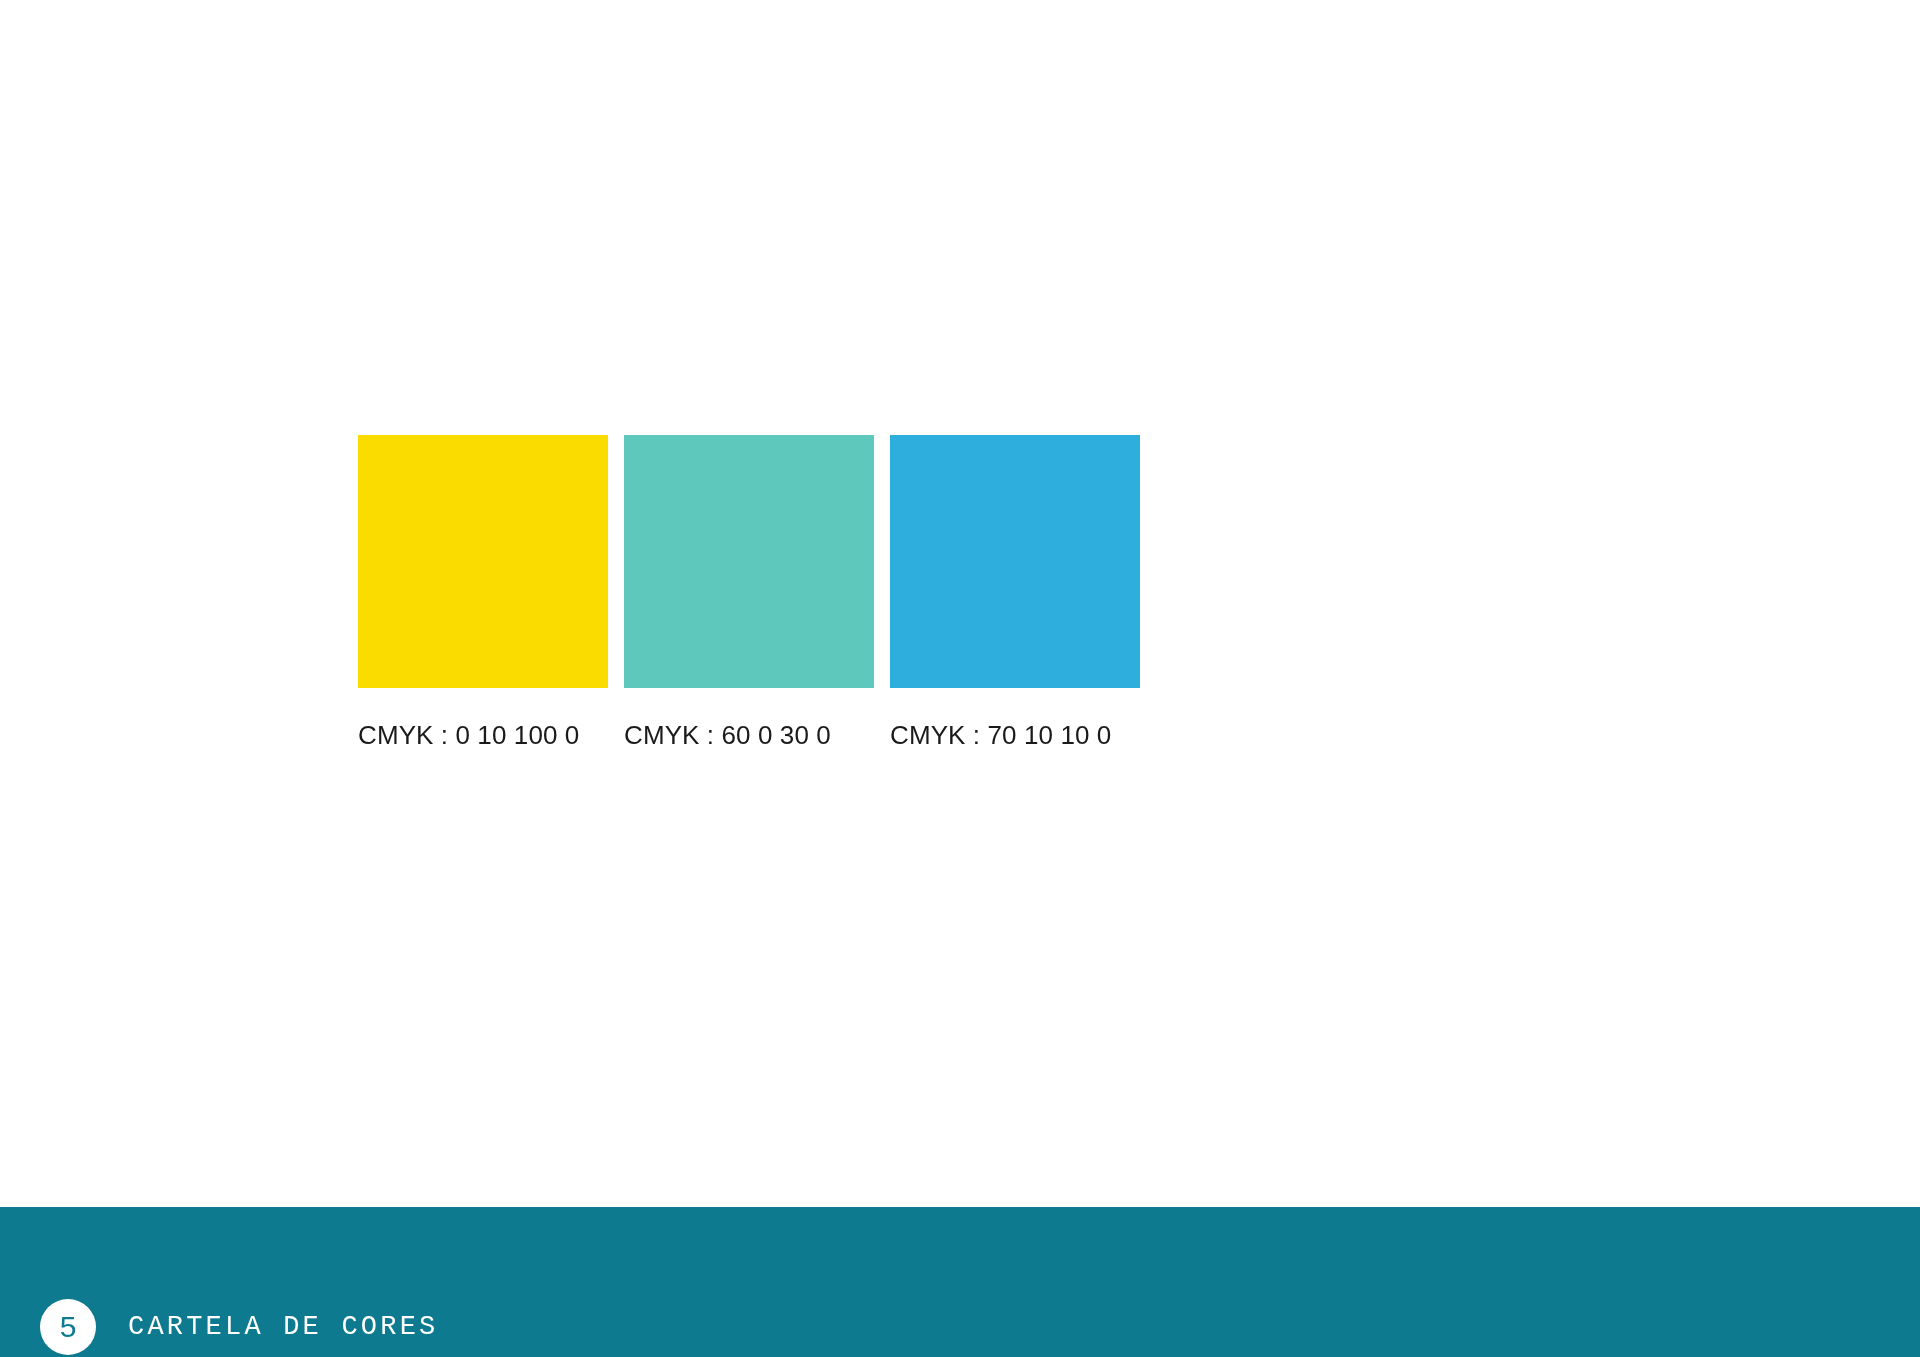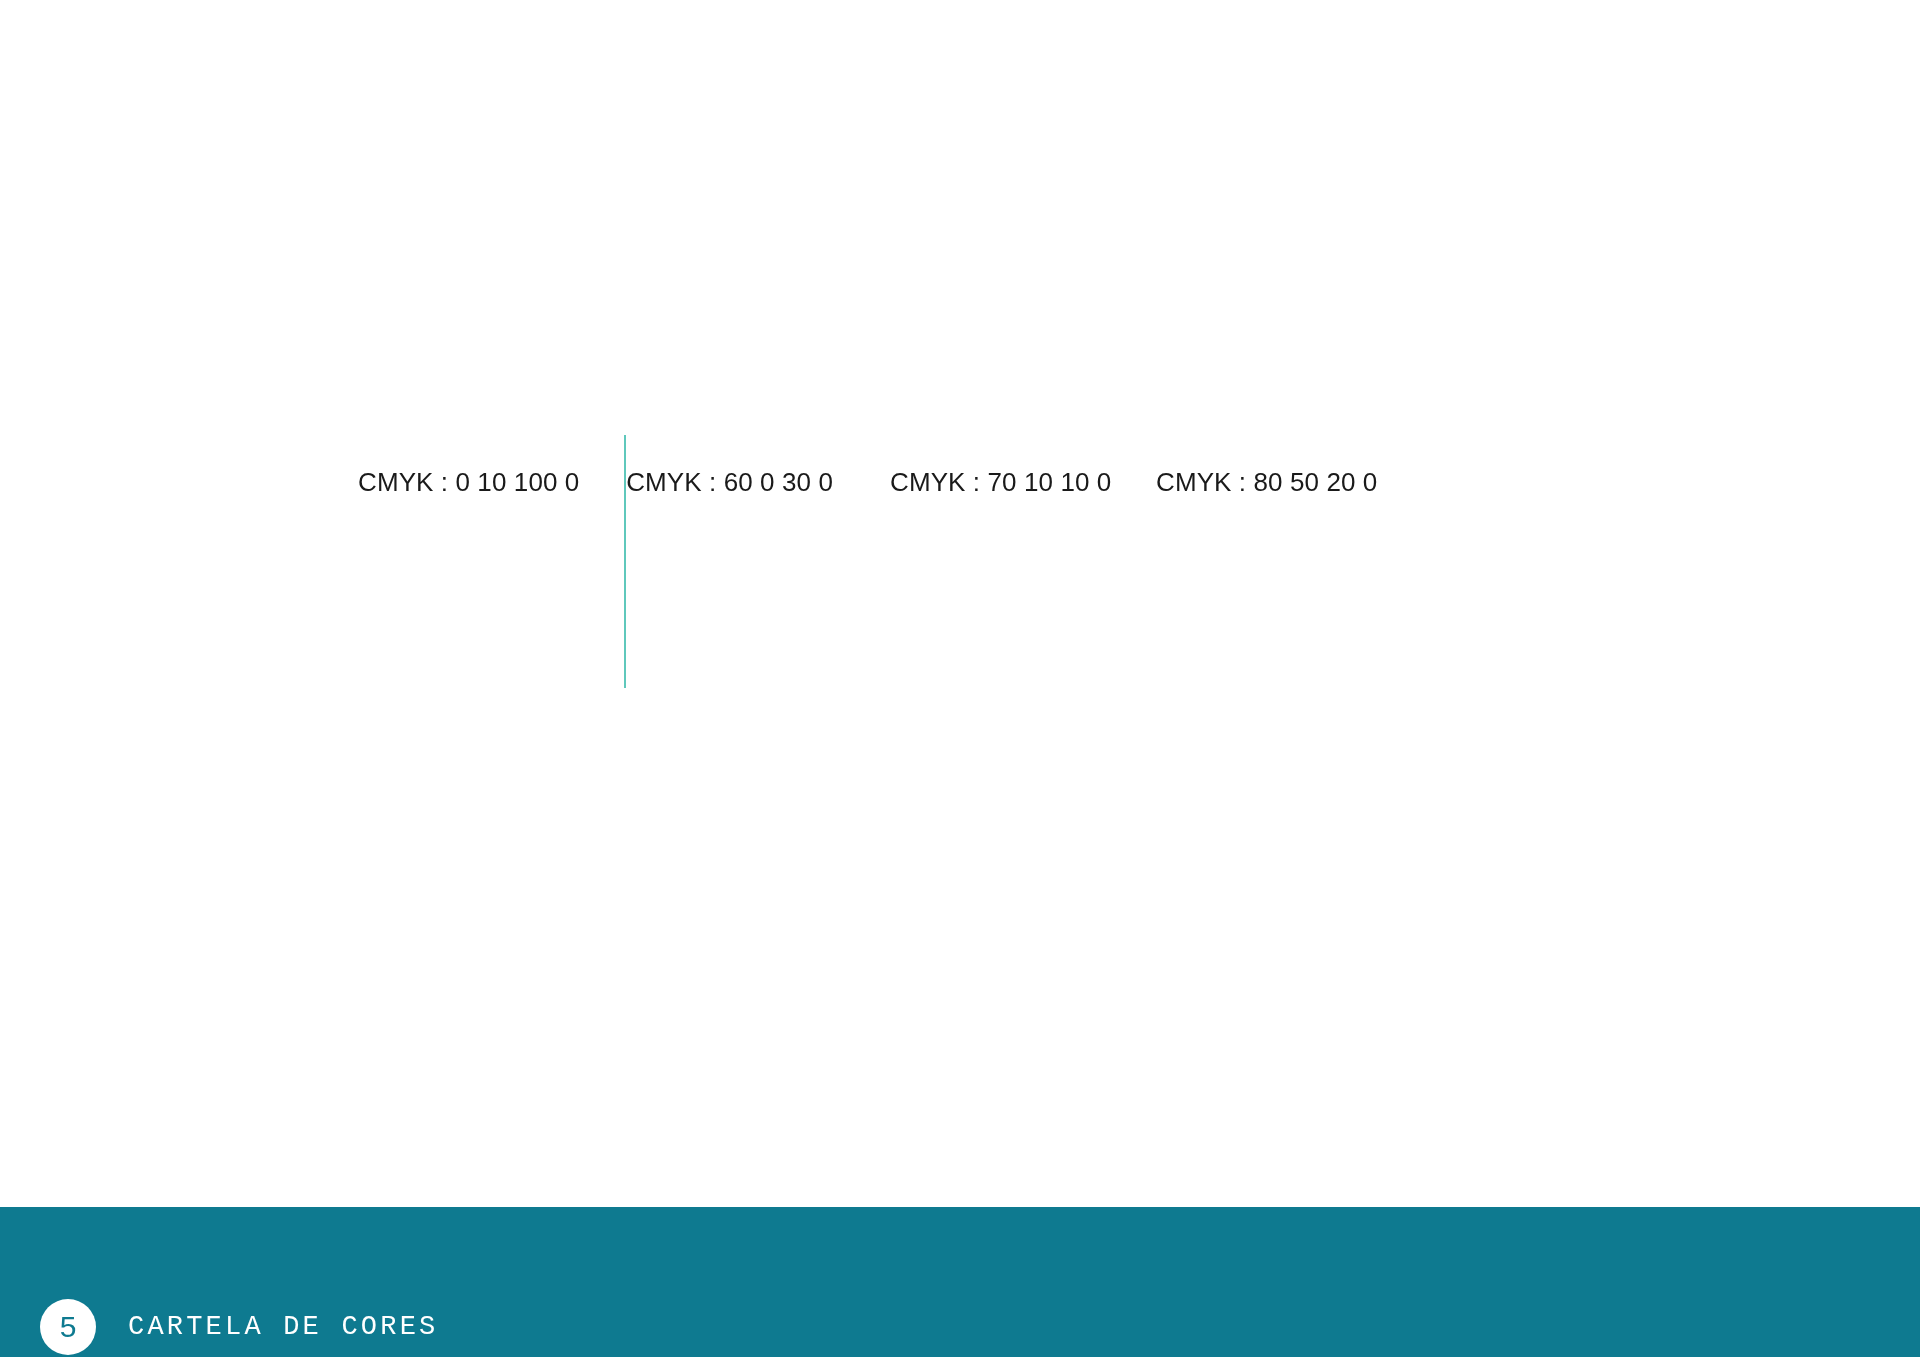--- a/index.html
+++ b/index.html
@@ -26,20 +26,21 @@
   .palette {
     position: absolute;
     left: 358px;
     top: 435px;
     display: flex;
     flex-direction: row;
     gap: 57px;
   }
   .swatch-cell {
     display: flex;
+    flex-direction: column;
     width: 209px;
   }
   .swatch-chip {
     width: 250px;
     height: 253px;
     display: block;
   }
   .swatch-label {
     margin-top: 32px;
     font-family: "Liberation Sans", sans-serif;
@@ -108,24 +109,20 @@
     <div class="swatch-cell">
       <div class="swatch-chip" style="background: rgb(95, 200, 188);"></div>
       <div class="swatch-label">CMYK : 60 0 30 0</div>
     </div>
 
     <div class="swatch-cell">
       <div class="swatch-chip" style="background: rgb(45, 174, 220);"></div>
       <div class="swatch-label">CMYK : 70 10 10 0</div>
     </div>
 
-    <div class="swatch-cell">
-      <div class="swatch-chip" style="background: rgb(74, 123, 167);"></div>
-      <div class="swatch-label">CMYK : 80 50 20 0</div>
-    </div>
 
   </div>
 
   <div class="footer-bar" style="background: rgb(14, 122, 144);">
     <div class="footer-inner">
       <div class="page-badge" style="background: rgb(255, 255, 255); color: rgb(14, 122, 144);">5</div>
       <div class="footer-title" style="color: rgb(255, 255, 255);">CARTELA DE CORES</div>
     </div>
   </div>
 

